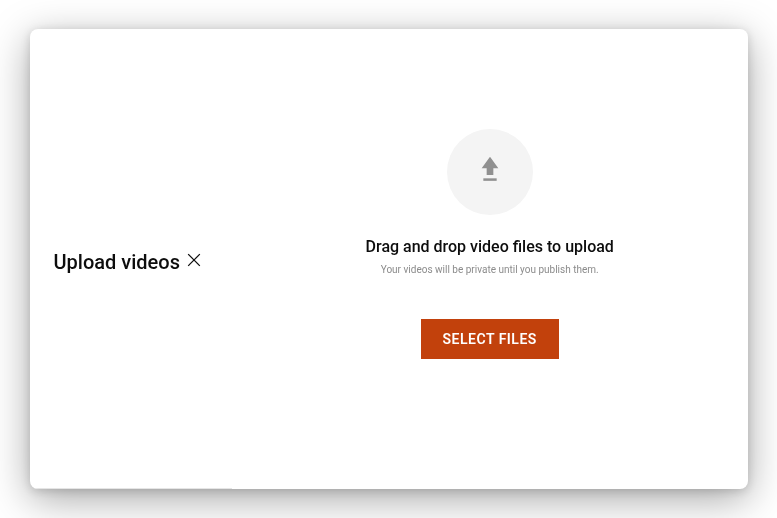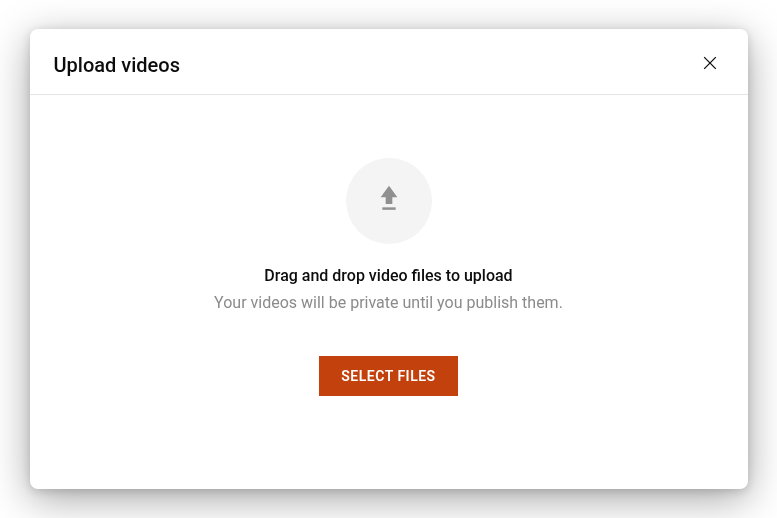--- a/index.html
+++ b/index.html
@@ -16,21 +16,21 @@
       align-items: center;
       justify-content: center;
     }
     .modal {
       width: 718px;
       height: 460px;
       background: #fff;
       border-radius: 8px;
       box-shadow: 0 10px 40px rgba(0,0,0,0.35), 0 2px 10px rgba(0,0,0,0.15);
       display: flex;
-      flex-direction: column;
+      flex-direction: row;
       overflow: hidden;
       justify-content: flex-end;
     }
     .header {
       display: flex;
       align-items: center;
       justify-content: space-between;
       padding: 20px 24px 14px 24px;
       border-bottom: 1px solid #e5e5e5;
     }
@@ -75,21 +75,21 @@
       width: 40px;
       height: 40px;
     }
     .heading {
       font-size: 16px;
       font-weight: 500;
       color: #0d0d0d;
       margin-bottom: 8px;
     }
     .subtext {
-      font-size: 16px;
+      font-size: 10px;
       color: #8b8b8b;
       margin-bottom: 44px;
     }
     .select-btn {
       background: #c2410c;
       color: #fff;
       border: none;
       padding: 12px 22px;
       font-size: 14px;
       font-weight: 600;

